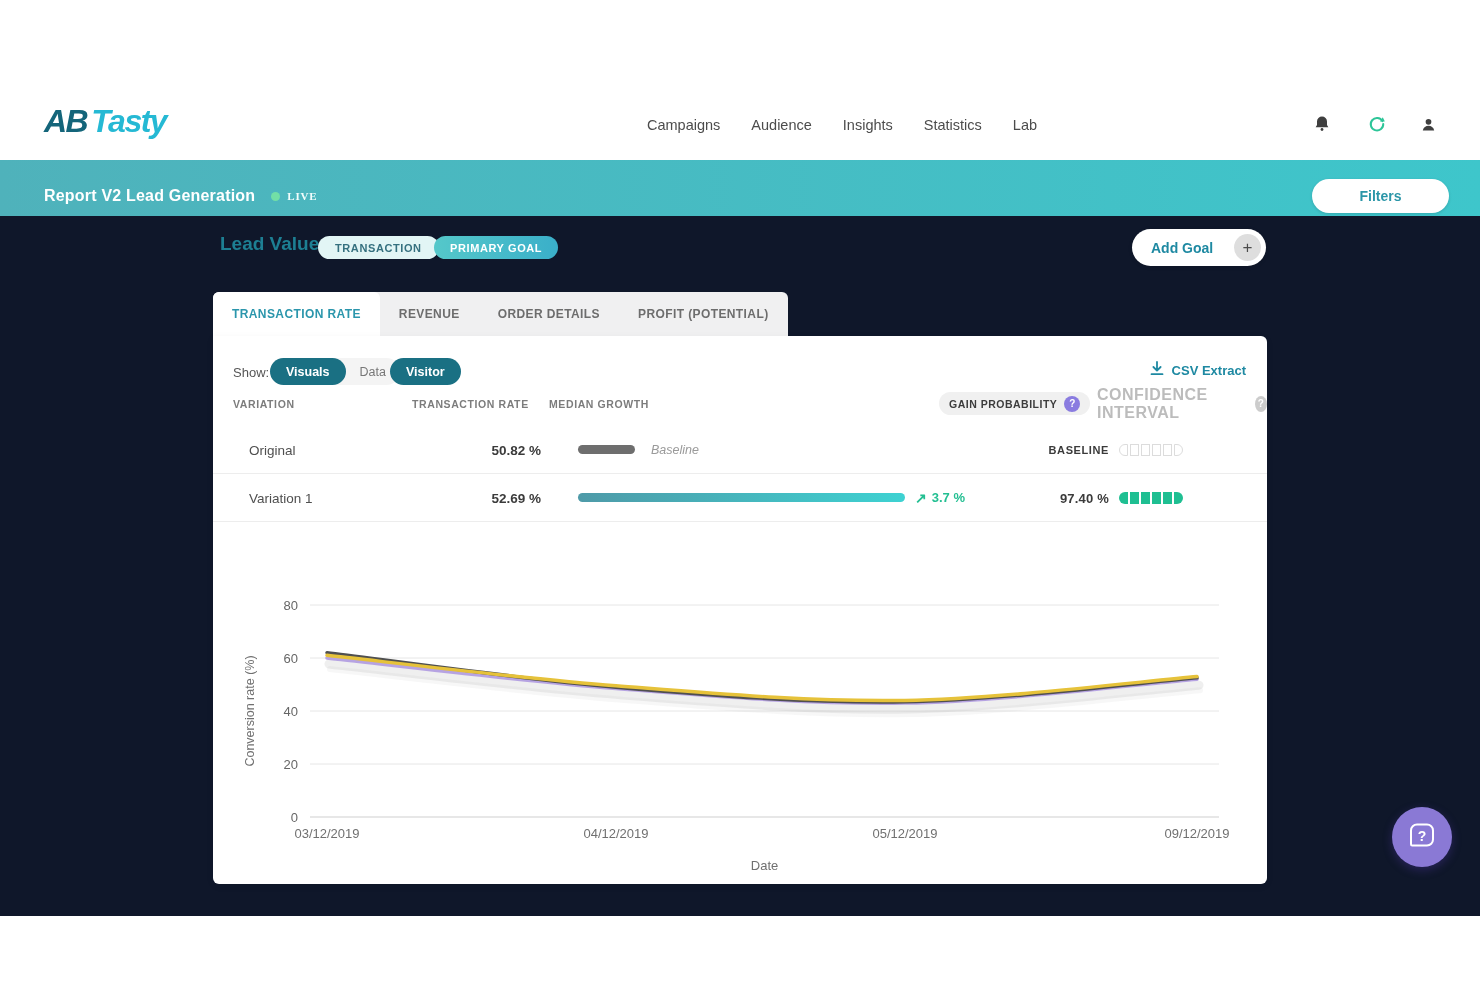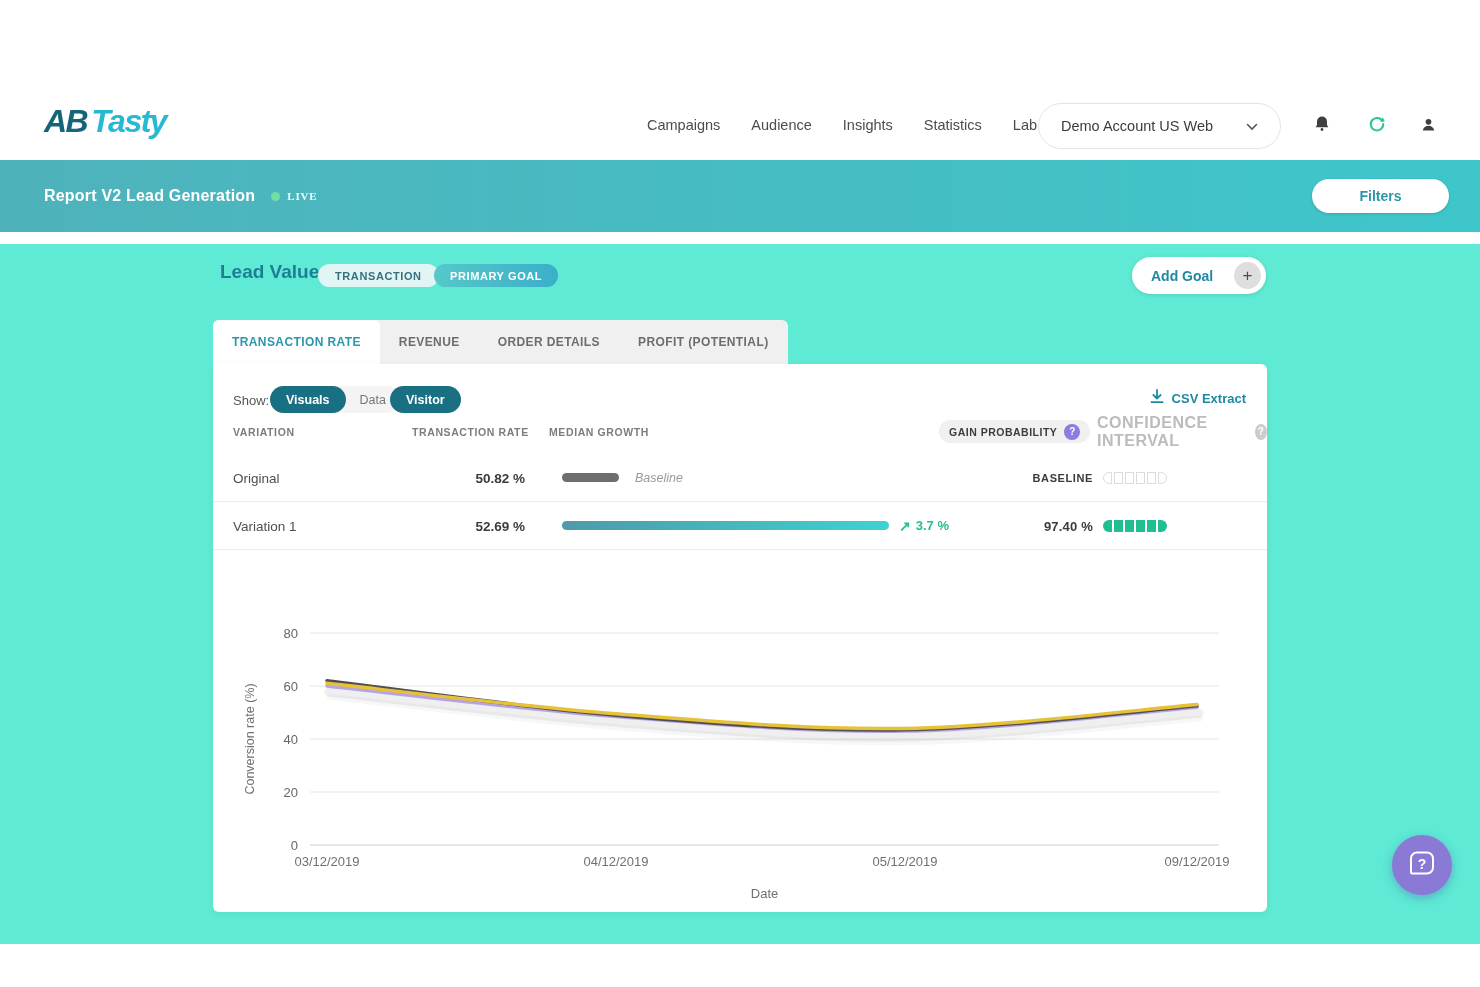--- a/index.html
+++ b/index.html
@@ -28,21 +28,21 @@
           display:flex; align-items:center; padding-left:44px; }
   .hero-title { color:#fff; font-size:16px; font-weight:bold; letter-spacing:.2px; }
   .live-wrap { display:flex; align-items:center; margin-left:16px;font-family:Liberation Serif, serif; }
   .live-dot { width:9px; height:9px; border-radius:50%; background:#72dfa6; margin-right:7px; }
   .live-text { color:#f2fdfc; font-size:11px; font-weight:bold; letter-spacing:.8px; }
   .filters-btn { position:absolute; right:31px; top:19px; width:137px; height:34px; border-radius:17px; background:#fff;
                  color:#2b96a8; font-size:14px; font-weight:bold; display:flex; align-items:center; justify-content:center;
                  cursor:pointer; box-shadow:0 1px 3px rgba(0,40,50,.18); }
 
   
-  .content { position:absolute; left:0; top:244px; width:1480px; height:700px; background:#5eead4; }
+  .content { position:absolute; left:0; top:216px; width:1480px; height:700px; background:#0f172a; }
 
   .goal-title { position:absolute; left:220px; top:17px; font-size:19px; font-weight:bold; color:#1d7f93; }
   .badge-type { position:absolute; left:318px; top:20px; height:23px; padding:0 17px; border-radius:12px; background:#e2f5f5;
                 color:#35707f; font-size:11px; font-weight:bold; letter-spacing:.6px; display:flex; align-items:center; }
   .badge-primary { position:absolute; left:434px; top:20px; height:23px; padding:0 16px; border-radius:12px;
                    background:linear-gradient(90deg,#55c8ca,#3aafc9); color:#fff; font-size:11px; font-weight:bold;
                    letter-spacing:.6px; display:flex; align-items:center; }
   .addgoal-btn { position:absolute; left:1132px; top:13px; width:134px; height:37px; border-radius:19px; background:#fff;
                  box-shadow:0 1px 4px rgba(0,0,0,.12); display:flex; align-items:center; cursor:pointer; }
   .addgoal-btn .addgoal-label { margin-left:19px; color:#1e89a2; font-size:14px; font-weight:bold; }
@@ -81,21 +81,21 @@
   .qbadge { width:16px; height:16px; border-radius:50%; color:#fff; font-size:10px; font-weight:bold;
             display:flex; align-items:center; justify-content:center; }
   .qbadge.purple { background:#8a7ce0; }
   .qbadge.gray { background:#cccccc; }
 
   
   .trow { position:absolute; left:0; width:1054px; height:48px; }
   .trow.r0 { top:90px; border-bottom:1px solid #ededed; }
   .trow.r1 { top:138px; border-bottom:1px solid #ededed; }
   .trow.r2 { top:186px; }
-  .cell { position:absolute; top:50%; transform:translateY(-50%); }
+  .cell { position:absolute; top:50%; transform:translateY(-50%);margin-left:16px; }
   .c-name { left:20px; font-size:13.5px; color:#4f4f4f; }
   .c-rate { left:185px; width:127px; text-align:right; font-size:13.5px; font-weight:bold; color:#3b3b3b; }
   .c-barzone { left:349px; display:flex; align-items:center; }
   .bar-baseline { width:57px; height:9px; border-radius:5px; background:#6e6e6e; }
   .baseline-text { margin-left:16px; font-size:12.5px; font-style:italic; color:#9a9a9a; }
   .bar-v1 { width:327px; height:9px; border-radius:5px; background:linear-gradient(90deg,#4e9aa8,#3ed2d2); }
   .bar-v2 { width:21px; height:9px; border-radius:5px; background:#9b9b9b; }
   .trend { font-size:14px; font-weight:bold; margin-left:10px; }
   .trend.up { color:#23bf92; }
   .trend.down { color:#e4574f; margin-left:12px; }
@@ -127,28 +127,20 @@
     <div class="logo">
       <span class="ab">AB</span><span class="tasty">Tasty</span>
     </div>
     <nav class="mainnav">
       <span class="navitem">Campaigns</span>
       <span class="navitem">Audience</span>
       <span class="navitem">Insights</span>
       <span class="navitem">Statistics</span>
       <span class="navitem">Lab</span>
     </nav>
-    <div class="account-pill">
-      <span class="acct-label">Demo Account US Web</span>
-      <span>
-        <svg width="12" height="8" viewBox="0 0 12 8">
-            <polyline points="1.5,1.5 6,6 10.5,1.5" fill="none" stroke="#555" stroke-width="1.6" stroke-linecap="round"></polyline>
-          </svg>
-      </span>
-    </div>
     <div class="iconbtn bell">
       <span>
         <svg width="20" height="20" viewBox="0 0 24 24">
             <path fill="#3f3f3f" d="M12 3a6 6 0 0 0-6 6v4.2L4.4 16h15.2L18 13.2V9a6 6 0 0 0-6-6z"></path>
             <circle cx="12" cy="18.6" r="1.7" fill="#3f3f3f"></circle>
           </svg>
       </span>
     </div>
     <div class="iconbtn refresh">
       <span>

